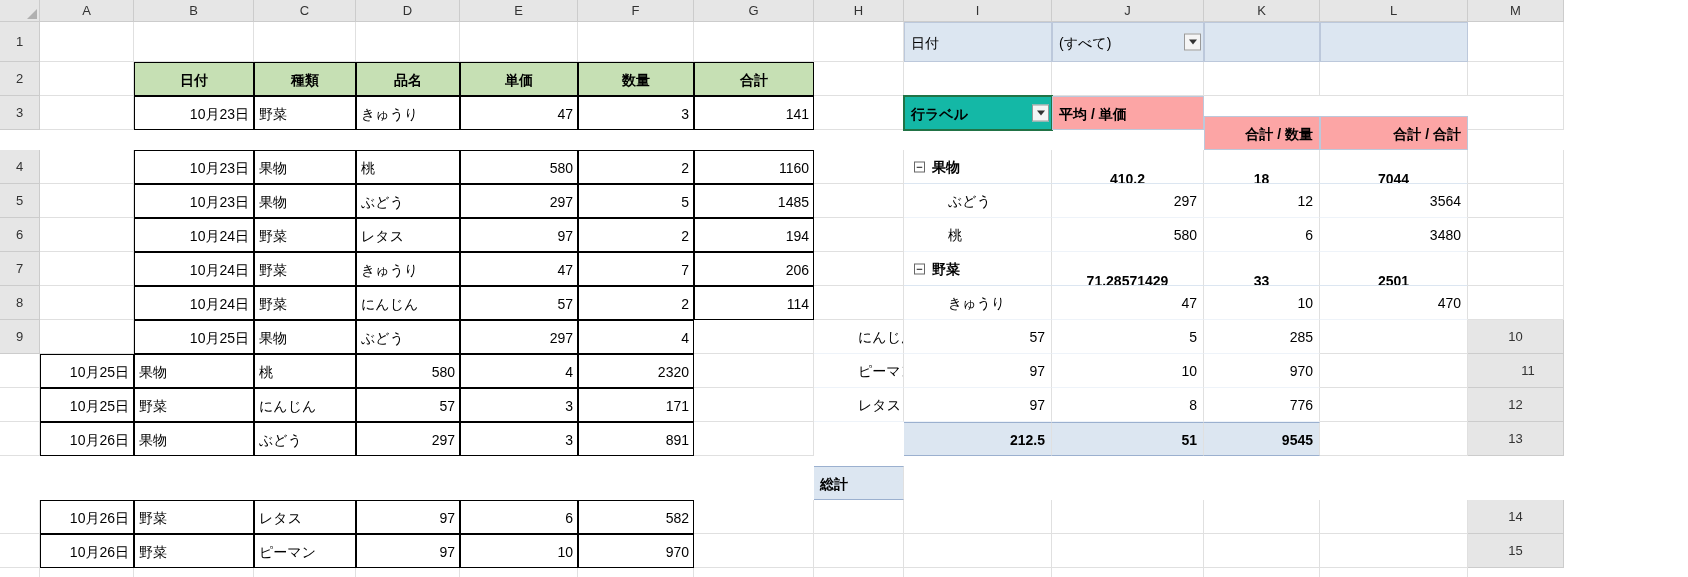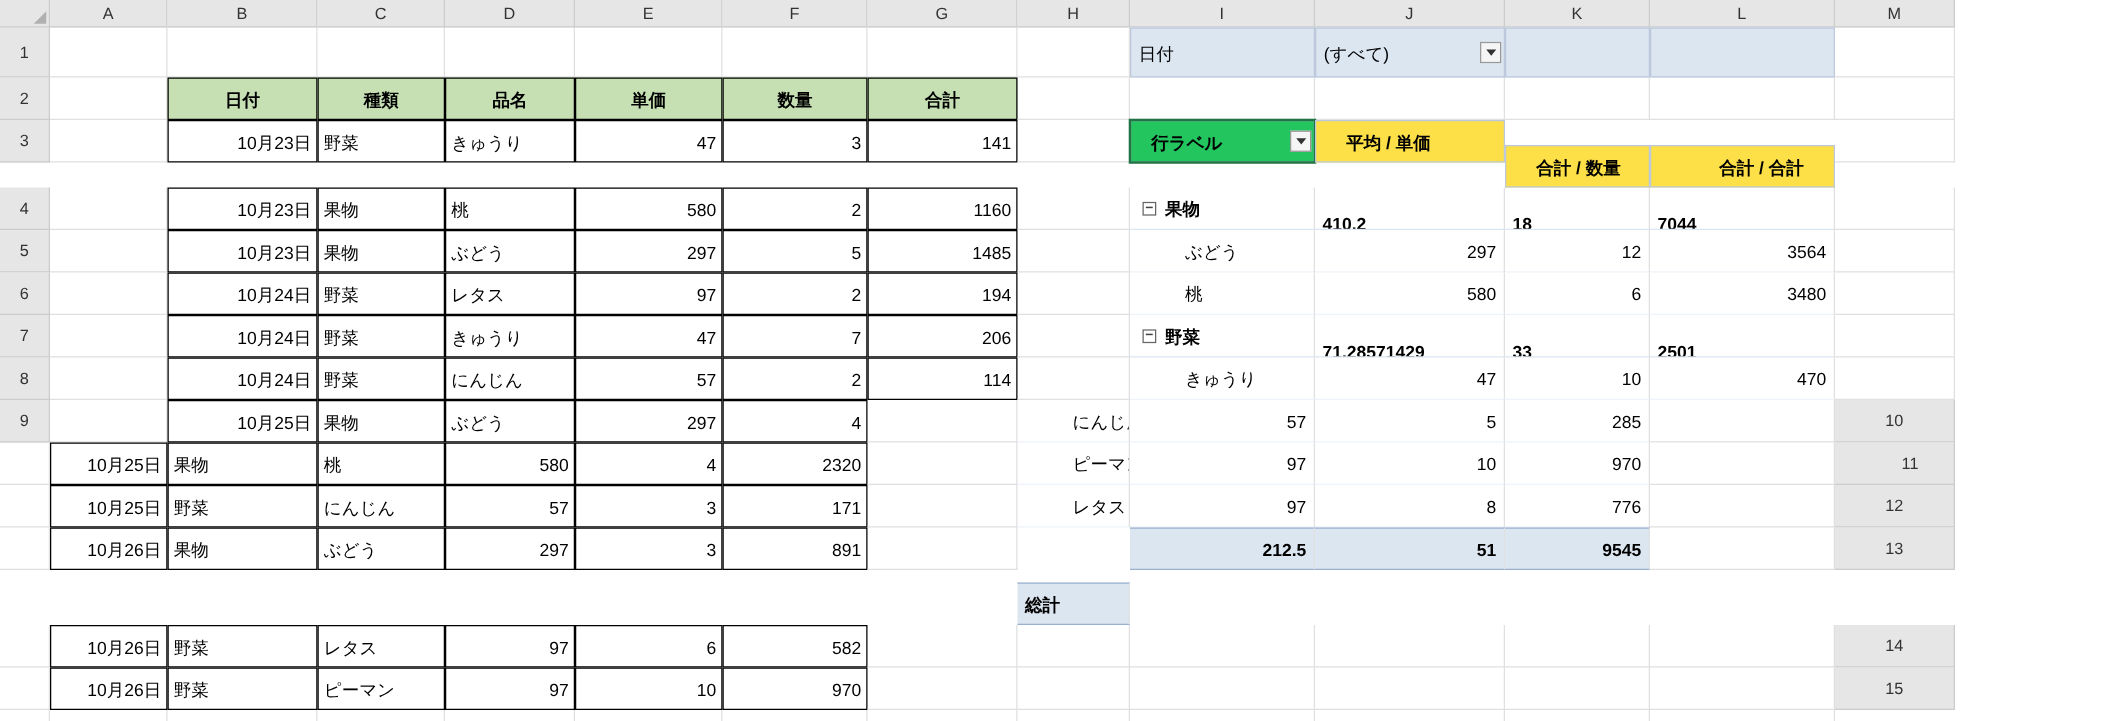--- a/index.html
+++ b/index.html
@@ -82,43 +82,43 @@
   .dt-cell.num { text-align: right; }
   .dt-cell.date { text-align: right; }
   
   .pv-filter {
     background: #dce6f1;
     border: 1px solid #bcc8db;
     padding: 0 6px;
     position: relative;
   }
   .pv-header {
-    background: #fde047;
+    background: #fca5a5;
     border: 1px solid #bcc8db;
     font-weight: bold;
-    padding: 0 24px;
+    padding: 0 6px;
     position: relative;
   }
   .pv-header.num { text-align: right; margin-top: 20px; }
   .pv-rowlabel-cell {
     border: 1px solid #bcc8db;
-    background: #22c55e;
-    padding: 0 16px;
+    background: #14b8a6;
+    padding: 0 6px;
     font-weight: bold;
     position: relative;
   }
   .pv-group {
     font-weight: bold;
     padding-left: 28px;
     position: relative;
     border-bottom: 1px solid #dce6f1;
   }
   .pv-group-val {
     font-weight: bold;
-    text-align: left;
+    text-align: center;
     padding: 12px 6px;
     border-bottom: 1px solid #dce6f1;
   }
   .pv-item {
     padding-left: 44px;
     border-bottom: 1px solid #eef3f9;
   }
   .pv-item-val {
     text-align: right;
     padding: 0 6px;

